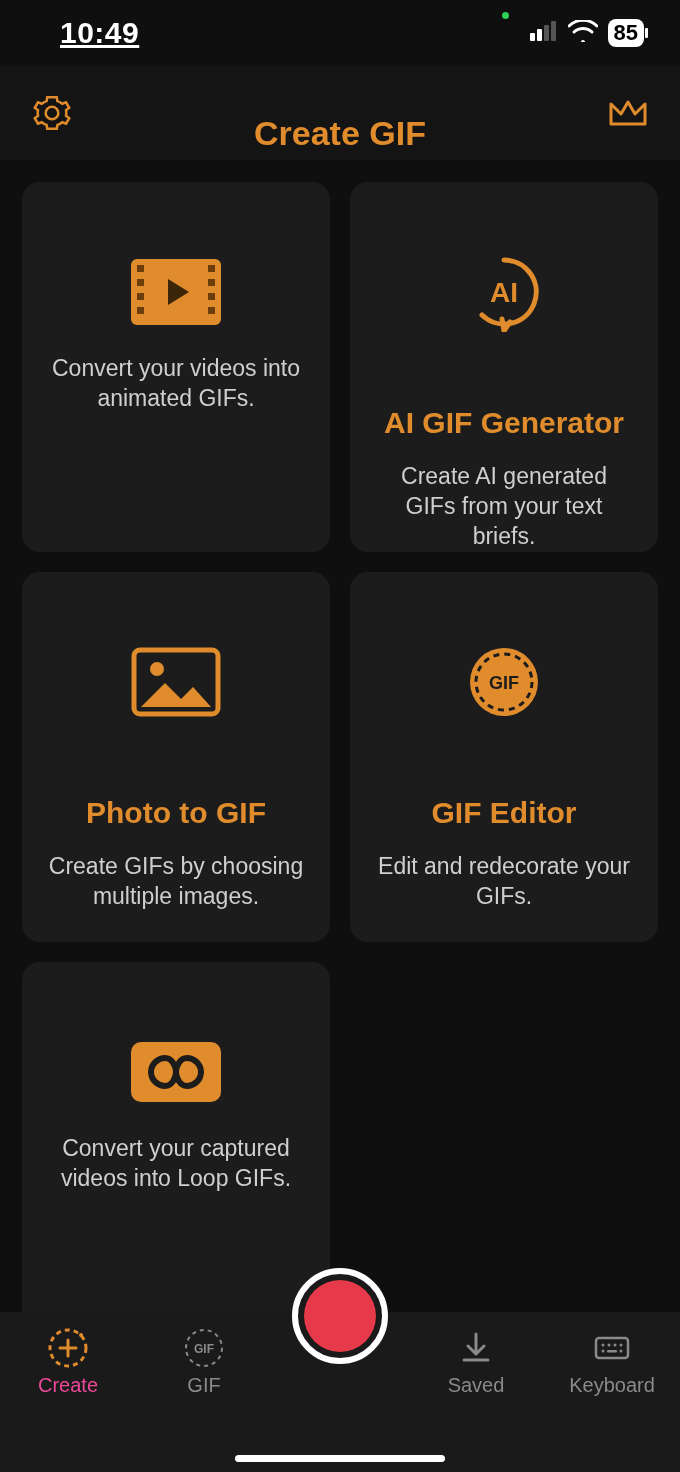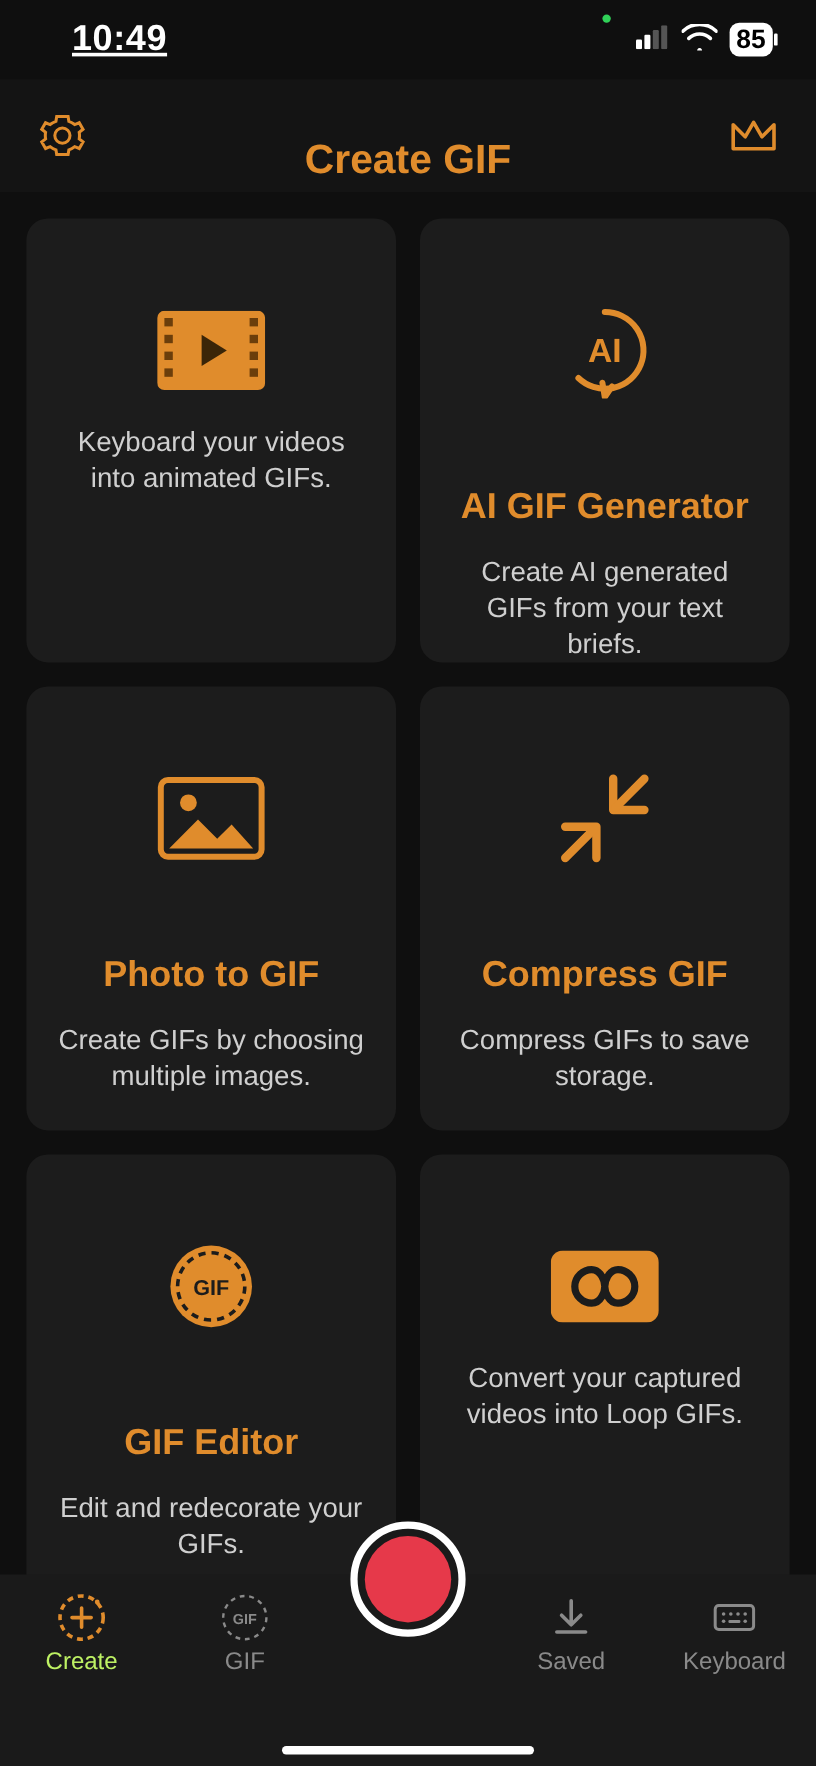--- a/index.html
+++ b/index.html
@@ -106,21 +106,21 @@
     padding-top: 14px;
   }
   .tab {
     display:flex;
     flex-direction:column;
     align-items:center;
     gap:4px;
     width:120px;
   }
   .tab .tab-label { font-size: 20px; }
-  .tab.active .tab-label { color:#bef264; }
+  .tab.active .tab-label { color:#ec4899; }
   .tab.inactive .tab-label { color:#8a8a8a; }
   .record-btn {
     position:absolute;
     left:50%;
     top:-44px;
     transform:translateX(-50%);
     width:96px;height:96px;
     border-radius:50%;
     background:#1a1a1a;
     border:6px solid #fff;
@@ -198,21 +198,21 @@
           <rect x="6" y="20" width="7" height="7" fill="#6b3e0b"></rect>
           <rect x="6" y="34" width="7" height="7" fill="#6b3e0b"></rect>
           <rect x="6" y="48" width="7" height="7" fill="#6b3e0b"></rect>
         <rect x="77" y="6" width="7" height="7" fill="#6b3e0b"></rect>
           <rect x="77" y="20" width="7" height="7" fill="#6b3e0b"></rect>
           <rect x="77" y="34" width="7" height="7" fill="#6b3e0b"></rect>
           <rect x="77" y="48" width="7" height="7" fill="#6b3e0b"></rect>
         <path d="M37 20 L37 46 L58 33 Z" fill="#3a2508"></path>
       </svg>
     </div>
-    <div class="card-desc">Keyboard your videos into animated GIFs.</div>
+    <div class="card-desc">Convert your videos into animated GIFs.</div>
   </div>
 
   <div class="card">
     <div class="card-icon">
       <svg width="80" height="80" viewBox="0 0 80 80">
         <path d="M40 8 a32 32 0 1 1 -22 55 l0 0" fill="none" stroke="#e08c2c" stroke-width="5" stroke-linecap="round"></path>
         <path d="M46 70 l-6 9 l-2 -12" fill="none" stroke="#e08c2c" stroke-width="5" stroke-linecap="round" stroke-linejoin="round"></path>
         <text x="40" y="50" text-anchor="middle" font-size="28" font-weight="800" fill="#e08c2c" font-family="Arial">AI</text>
       </svg>
     </div>
@@ -225,32 +225,20 @@
       <svg width="90" height="70" viewBox="0 0 90 70">
         <rect x="3" y="3" width="84" height="64" rx="6" fill="none" stroke="#e08c2c" stroke-width="5"></rect>
         <circle cx="26" cy="22" r="7" fill="#e08c2c"></circle>
         <path d="M10 60 L34 36 L50 52 L62 40 L80 60 Z" fill="#e08c2c"></path>
       </svg>
     </div>
     <div class="card-title">Photo to GIF</div>
     <div class="card-desc">Create GIFs by choosing multiple images.</div>
   </div>
 
-  <div class="card">
-    <div class="card-icon">
-      <svg width="78" height="78" viewBox="0 0 78 78" stroke="#e08c2c" stroke-width="7" fill="none" stroke-linecap="round" stroke-linejoin="round">
-        <path d="M46 6 L46 32 L72 32"></path>
-        <path d="M72 6 L48 30"></path>
-        <path d="M32 72 L32 46 L6 46"></path>
-        <path d="M6 72 L30 48"></path>
-      </svg>
-    </div>
-    <div class="card-title">Compress GIF</div>
-    <div class="card-desc">Compress GIFs to save storage.</div>
-  </div>
 
   <div class="card">
     <div class="card-icon">
       <svg width="76" height="76" viewBox="0 0 76 76">
         <circle cx="38" cy="38" r="34" fill="#e08c2c"></circle>
         <circle cx="38" cy="38" r="28" fill="none" stroke="#1c1c1c" stroke-width="3" stroke-dasharray="6 5"></circle>
         <text x="38" y="45" text-anchor="middle" font-size="18" font-weight="800" fill="#1c1c1c" font-family="Arial">GIF</text>
       </svg>
     </div>
     <div class="card-title">GIF Editor</div>

